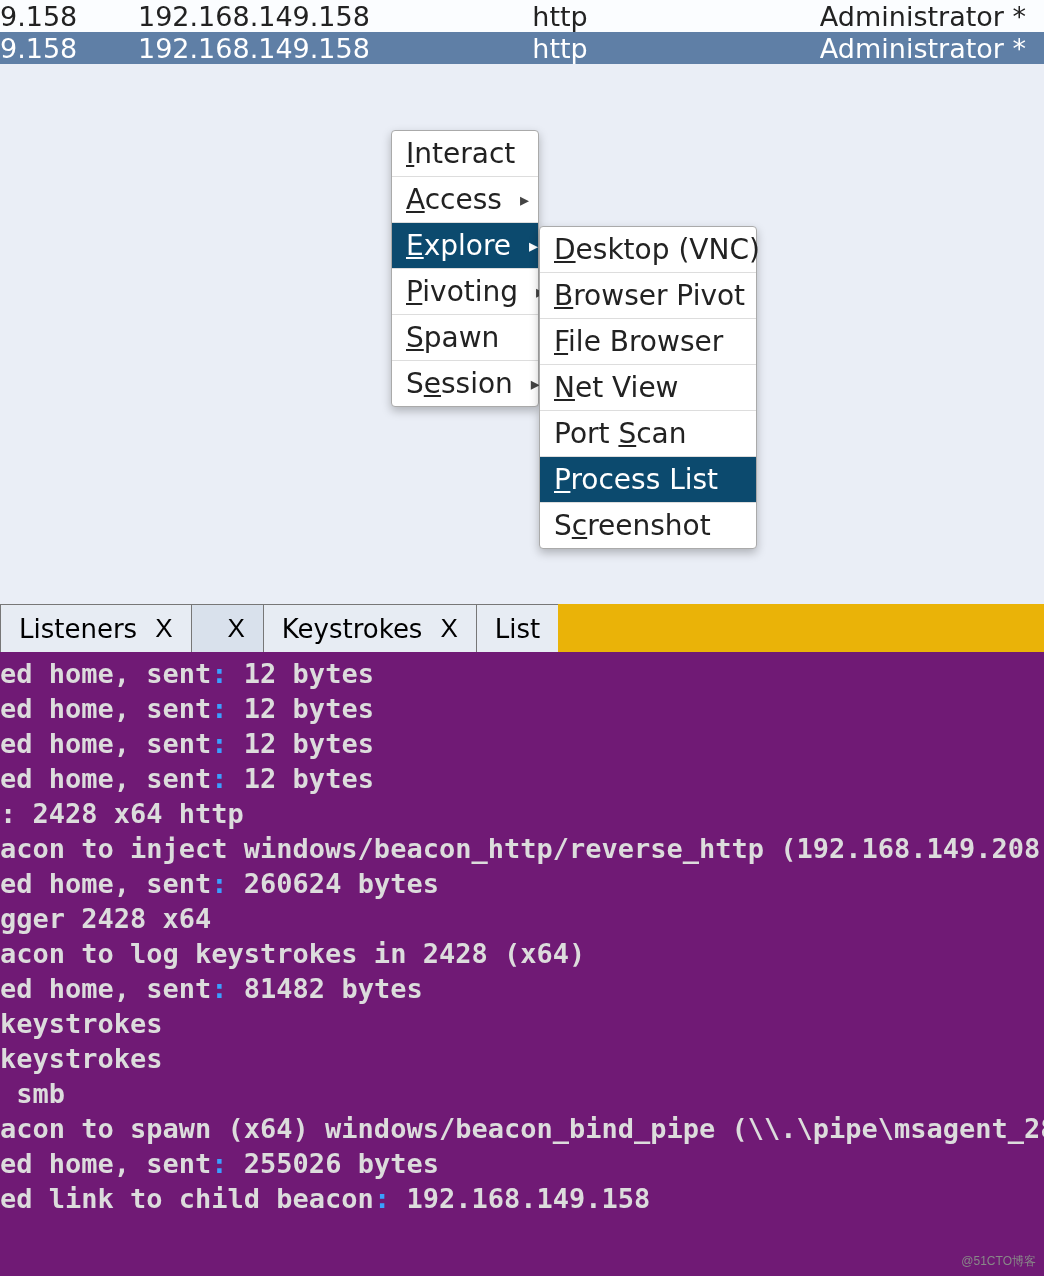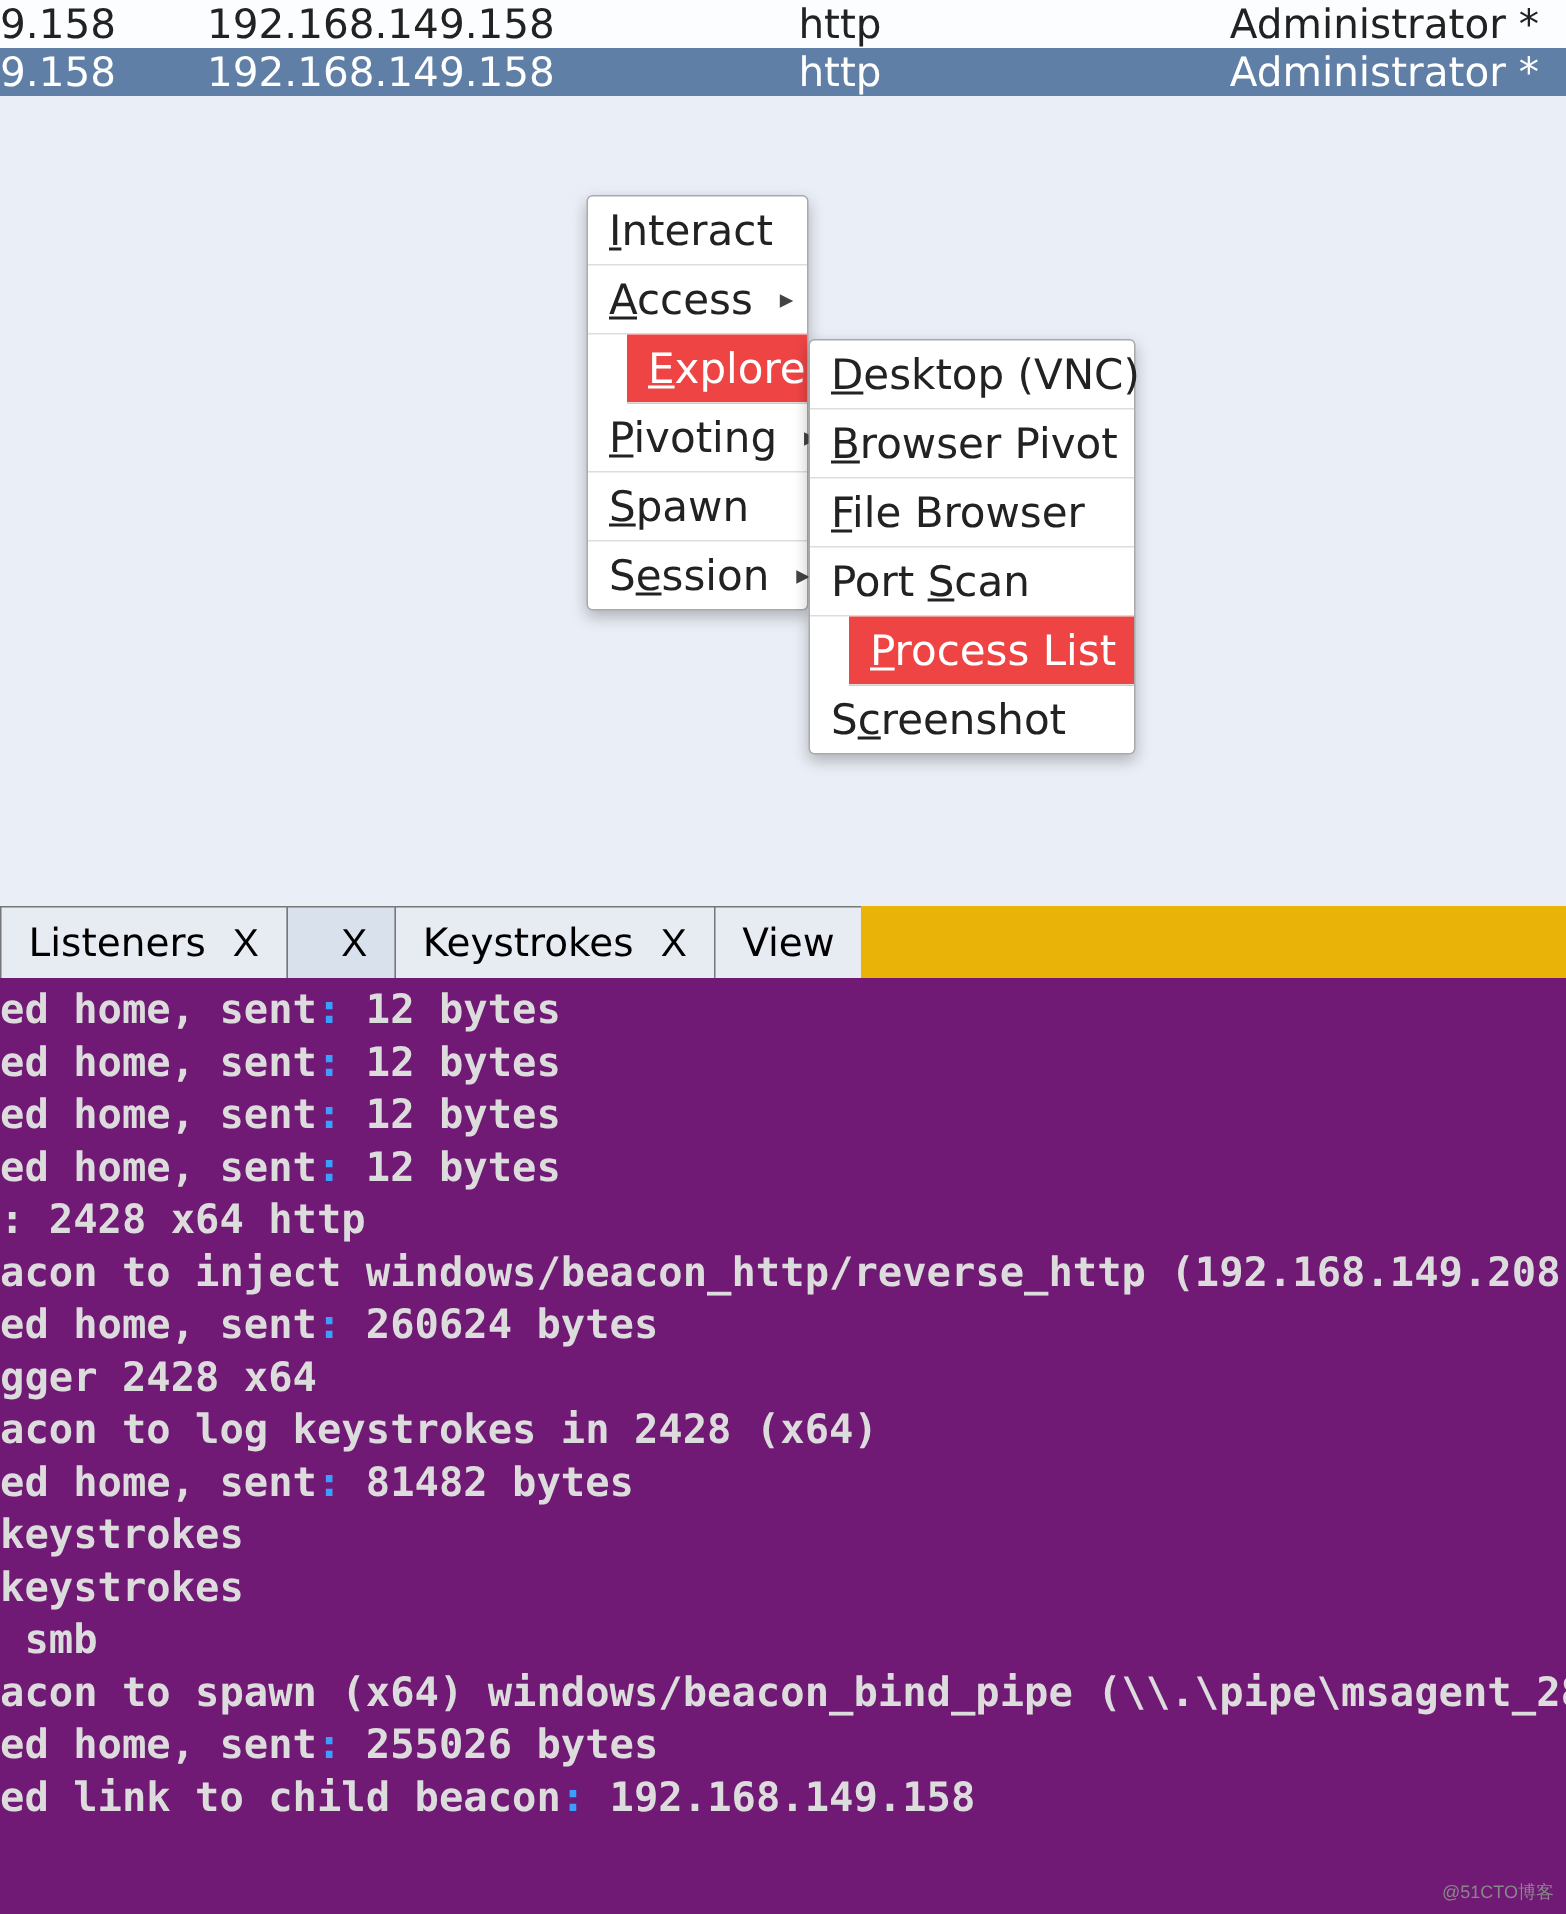--- a/index.html
+++ b/index.html
@@ -15,21 +15,21 @@
   .c-ip2 { width:288px; text-align:left; }
   .c-proto { width:268px; text-align:center; }
   .c-user { flex:1; text-align:right; padding-right:18px; }
 
   .upper-area { position:relative; height:582px; background:#eaeef6; border-bottom:7px solid #1d4ed8; }
 
   
   .menu { position:absolute; background:#fff; border:1px solid #aaa; border-radius:4px; box-shadow:0 4px 10px rgba(0,0,0,.25); font-size:28px; color:#222; }
   .menu .item { display:flex; align-items:center; justify-content:space-between; padding:6px 14px; border-bottom:1px solid #ddd; cursor:default; white-space:nowrap; }
   .menu .item:last-child { border-bottom:none; }
-  .menu .item.selected { background:#ef4444; color:#fff;margin-left:26px; }
+  .menu .item.selected { background:#0c4a6e; color:#fff; }
   .menu .item .arrow { font-size:18px; margin-left:18px; color:#444; }
   .menu .item.selected .arrow { color:#fff; }
   .mn1 { left:391px; top:66px; width:148px; }
   .mn2 { left:539px; top:162px; width:218px; }
   .mnemonic { text-decoration:underline; }
 
   
   .tabbar { position:absolute; left:0; top:604px; height:48px; width:100%; display:flex; align-items:stretch; background:#eab308; font-size:26px; }
   .tab { display:flex; align-items:center; padding:0 18px; border:1px solid #777; border-bottom:none; background:#e7ecf3; margin-right:-1px; white-space:nowrap; }
   .tab.active { background:#d9e1ec; }
@@ -89,20 +89,23 @@
       <div class="item">
         <span><span class="mnemonic">D</span>esktop (VNC)</span>
       </div>
       <div class="item">
         <span><span class="mnemonic">B</span>rowser Pivot</span>
       </div>
       <div class="item">
         <span><span class="mnemonic">F</span>ile Browser</span>
       </div>
       <div class="item">
+        <span><span class="mnemonic">N</span>et View</span>
+      </div>
+      <div class="item">
         <span>Port <span class="mnemonic">S</span>can</span>
       </div>
       <div class="item selected">
         <span><span class="mnemonic">P</span>rocess List</span>
       </div>
       <div class="item">
         <span>S<span class="mnemonic">c</span>reenshot</span>
       </div>
     </div>
 </div>
@@ -113,19 +116,19 @@
       <span class="x">X</span>
     </div>
     <div class="tab active">
       <span class="x">X</span>
     </div>
     <div class="tab">
       <span>Keystrokes</span>
       <span class="x">X</span>
     </div>
     <div class="tab partial">
-      <span>View</span>
+      <span>List</span>
     </div>
   </div>
 
 <div class="console" id="console"><div>ed home, sent<span class="colon">:</span> 12 bytes</div><div>ed home, sent<span class="colon">:</span> 12 bytes</div><div>ed home, sent<span class="colon">:</span> 12 bytes</div><div>ed home, sent<span class="colon">:</span> 12 bytes</div><div>: 2428 x64 http</div><div>acon to inject windows/beacon_http/reverse_http (192.168.149.208:8</div><div>ed home, sent<span class="colon">:</span> 260624 bytes</div><div>gger 2428 x64</div><div>acon to log keystrokes in 2428 (x64)</div><div>ed home, sent<span class="colon">:</span> 81482 bytes</div><div>keystrokes</div><div>keystrokes</div><div> smb</div><div>acon to spawn (x64) windows/beacon_bind_pipe (\\.\pipe\msagent_283</div><div>ed home, sent<span class="colon">:</span> 255026 bytes</div><div>ed link to child beacon<span class="colon">:</span> 192.168.149.158</div></div>
 
 <div class="watermark">@51CTO博客</div>
 
 </body></html>

